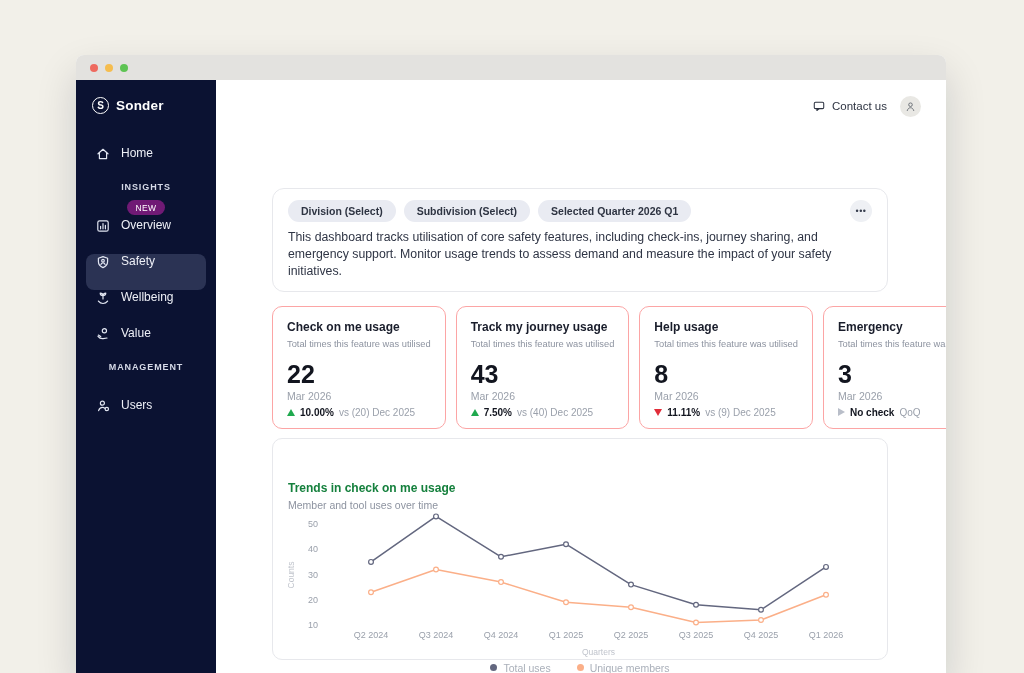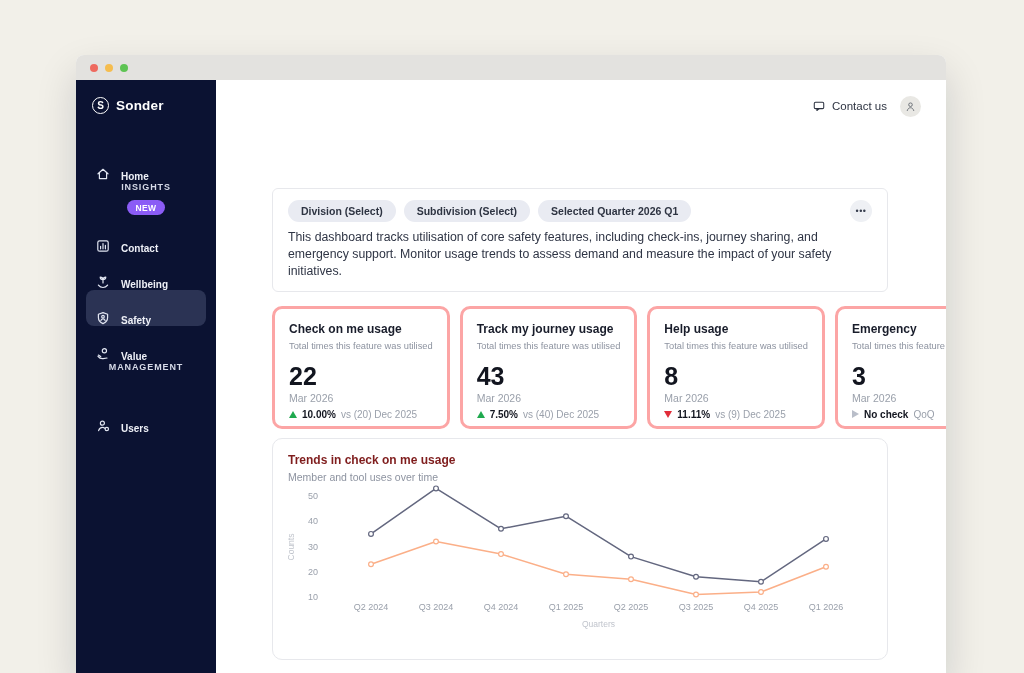--- a/index.html
+++ b/index.html
@@ -16,67 +16,67 @@
 
   .app { flex:1; display:flex; min-height:0; background:#fff; overflow:hidden; }
 
   
   .sidebar { flex:none; width:140px; background:#0b1232; color:#fff; padding:14px 10px 0; }
   .brand { display:flex; align-items:center; gap:7px; padding-left:6px; height:22px; }
   .brand-mark { width:17px; height:17px; border:1.6px solid #fff; border-radius:50%;
                 display:flex; align-items:center; justify-content:center; font-size:10px; font-weight:700; }
   .brand-name { font-size:13.5px; font-weight:700; letter-spacing:.2px; }
   nav { margin-top:30px; display:flex; flex-direction:column; }
-  .nav-row { height:36px; display:flex; align-items:flex-end; gap:10px; padding:0 9px;
-             border-radius:8px; font-size:10px; font-weight:700; color:#eef0f7; cursor:pointer; }
+  .nav-row { height:36px; display:flex; align-items:flex-start; gap:10px; padding:0 9px;
+             border-radius:8px; font-size:12px; font-weight:400; color:#eef0f7; cursor:pointer; }
   .nav-row.active { background:#2b3354; }
   .nav-section { height:36px; display:flex; align-items:center; gap:8px; padding:0 9px;
                  font-size:9px; letter-spacing:.9px; color:#d6dae8; font-weight:600;flex-direction:column; }
-  .badge-new { background:#8b5cf6; color:#fff; font-size:8.5px; font-weight:700;
+  .badge-new { background:#701a75; color:#fff; font-size:8.5px; font-weight:400;
                padding:2.5px 8px; border-radius:999px; letter-spacing:.4px; }
   .nav-icon { width:16px; height:16px; flex:none; color:#e2e6f2; }
   .nav-icon svg { width:16px; height:16px; display:block; }
 
   
   .main { flex:1; min-width:0; display:flex; flex-direction:column; background:#fff; }
   .topbar { flex:none; height:42px; display:flex; align-items:center; justify-content:flex-end;
             gap:13px; padding:10px 25px 0; }
   .contact { display:flex; align-items:center; gap:6px; font-size:11.5px; color:#2e3442; cursor:pointer; }
   .contact svg { width:14px; height:14px; display:block; color:#2e3442; }
   .avatar { width:21px; height:21px; border-radius:50%; background:#e9e8e4; display:flex;
             align-items:center; justify-content:center; cursor:pointer; }
   .avatar svg { width:13px; height:13px; display:block; }
 
   .content { padding:45px 58px 0 56px; }
   h1.page-title { font-size:19.5px; font-weight:700; color:#191d2b; letter-spacing:.1px; }
 
-  .filter-card { margin-top:21px; border:1px solid #e7e8ec; border-radius:6px; padding:11px 15px 10px; }
+  .filter-card { margin-top:21px; border:1px solid #e7e8ec; border-radius:12px; padding:11px 15px 10px; }
   .chips-row { display:flex; align-items:center; gap:8px; }
   .chip { background:#e9ebf2; border-radius:999px; padding:5px 13px; font-size:10.5px;
           font-weight:600; color:#2e3442; white-space:nowrap; cursor:pointer; }
   .more-btn { margin-left:auto; width:22px; height:22px; border-radius:50%; background:#eef0f4;
               border:none; display:flex; align-items:center; justify-content:center;
               font-size:9px; letter-spacing:.5px; color:#3a4050; cursor:pointer; }
   .filter-desc { margin-top:7px; font-size:12.3px; line-height:1.4; color:#2f3545; }
 
   .stats-row { display:flex; gap:10px; margin-top:14px; }
-  .stat-card { flex:1; border:3px solid #fca5a5; border-radius:10px; padding:13px 14px; height:123px; }
+  .stat-card { flex:1; border:1px solid #fca5a5; border-radius:10px; padding:13px 14px; height:123px; }
   .sc-title { font-size:12px; font-weight:700; color:#191d2b; }
   .sc-sub { font-size:9.3px; color:#8d93a0; margin-top:5px; white-space:nowrap; }
   .sc-value { font-size:25px; font-weight:700; color:#12151f; margin-top:11px; }
   .sc-period { font-size:10.5px; color:#9aa0ab; margin-top:1px; }
   .sc-trend { display:flex; align-items:center; gap:5px; margin-top:5px; font-size:10px; color:#9aa0ab; white-space:nowrap; }
   .sc-strong { font-weight:700; color:#12151f; }
   .tri { width:0; height:0; flex:none; }
   .tri.up   { border-left:4.5px solid transparent; border-right:4.5px solid transparent; border-bottom:7.5px solid #1fa94e; }
   .tri.down { border-left:4.5px solid transparent; border-right:4.5px solid transparent; border-top:7.5px solid #e12d39; }
   .tri.right{ border-top:4.5px solid transparent; border-bottom:4.5px solid transparent; border-left:7.5px solid #b9bec9; }
 
   .chart-card { margin-top:9px; border:1px solid #e7e8ec; border-radius:10px; padding:14px 15px 8px; height:222px; }
-  .cc-title { font-size:12px; font-weight:700; color:#7f1d1d; }
+  .cc-title { font-size:12px; font-weight:700; color:#15803d;margin-top:28px; }
   .cc-sub { font-size:10.5px; color:#8d93a0; margin-top:4px; }
   .chart-svg { width:584px; height:148px; margin-top:2px; overflow:visible; display:block; }
   .chart-svg text.tick { font-family:"Liberation Sans",sans-serif; font-size:9px; fill:#9aa0ab; }
   .chart-svg text.axis-label { font-family:"Liberation Sans",sans-serif; font-size:8.5px; fill:#c0c4cc; }
   .legend { display:flex; justify-content:center; align-items:center; gap:26px; margin-top:1px; }
   .legend-item { display:flex; align-items:center; gap:6px; font-size:10.5px; color:#aab0ba; }
   .legend-dot { width:7px; height:7px; border-radius:50%; flex:none; }
 </style>
 </head>
 <body>
@@ -110,40 +110,40 @@
             <span>INSIGHTS</span>
             <span class="badge-new">NEW</span>
           </div>
           <div class="nav-row">
             <span class="nav-icon">
               <svg viewBox="0 0 16 16" fill="none" stroke="currentColor" stroke-width="1.2" stroke-linecap="round" stroke-linejoin="round">
                   <rect x="2.8" y="2.8" width="10.4" height="10.4" rx="1.8"></rect>
                   <path d="M5.6 10.8V8.4M8 10.8V5.6M10.4 10.8V7.4"></path>
                 </svg>
             </span>
-            <span>Contact</span>
-          </div>
-          <div class="nav-row">
-            <span class="nav-icon">
-              <svg viewBox="0 0 16 16" fill="none" stroke="currentColor" stroke-width="1.2" stroke-linecap="round" stroke-linejoin="round">
-                  <path d="M8 9V5.8M8 5.8C8 4.1 6.8 3.1 5.2 3.1c0 1.8 1.2 2.7 2.8 2.7zM8 5.8c0-1.7 1.2-2.7 2.8-2.7 0 1.8-1.2 2.7-2.8 2.7z"></path>
-                  <path d="M3.4 11.1c1.2 1.6 2.8 2.4 4.6 2.4s3.4-.8 4.6-2.4"></path>
-                </svg>
-            </span>
-            <span>Wellbeing</span>
+            <span>Overview</span>
           </div>
           <div class="nav-row active">
             <span class="nav-icon">
               <svg viewBox="0 0 16 16" fill="none" stroke="currentColor" stroke-width="1.2" stroke-linecap="round" stroke-linejoin="round">
                   <path d="M8 2.6l4.6 1.6v3.2c0 3-1.9 5-4.6 6.2-2.7-1.2-4.6-3.2-4.6-6.2V4.2z"></path>
                   <circle cx="8" cy="6.7" r="1.3"></circle>
                   <path d="M5.9 10.4c.5-1 1.2-1.5 2.1-1.5s1.6.5 2.1 1.5"></path>
                 </svg>
             </span>
             <span>Safety</span>
+          </div>
+          <div class="nav-row">
+            <span class="nav-icon">
+              <svg viewBox="0 0 16 16" fill="none" stroke="currentColor" stroke-width="1.2" stroke-linecap="round" stroke-linejoin="round">
+                  <path d="M8 9V5.8M8 5.8C8 4.1 6.8 3.1 5.2 3.1c0 1.8 1.2 2.7 2.8 2.7zM8 5.8c0-1.7 1.2-2.7 2.8-2.7 0 1.8-1.2 2.7-2.8 2.7z"></path>
+                  <path d="M3.4 11.1c1.2 1.6 2.8 2.4 4.6 2.4s3.4-.8 4.6-2.4"></path>
+                </svg>
+            </span>
+            <span>Wellbeing</span>
           </div>
           <div class="nav-row">
             <span class="nav-icon">
               <svg viewBox="0 0 16 16" fill="none" stroke="currentColor" stroke-width="1.2" stroke-linecap="round" stroke-linejoin="round">
                   <circle cx="9.4" cy="4.7" r="2.1"></circle>
                   <path d="M3 10.3c1.4 1.8 3.2 2.6 5.2 2.3l3.8-.6M3.4 9.1l2.3 1.5"></path>
                 </svg>
             </span>
             <span>Value</span>
           </div>
@@ -274,19 +274,29 @@
                 <polyline points="83,79.2 148,56.5 213,69.1 278,89.3 343,94.3 408,109.5 473,107.0 538,81.7" fill="none" stroke="#fbaf88" stroke-width="1.5" stroke-linejoin="round"></polyline>
                 <circle cx="83" cy="79.2" r="2.4" fill="#ffffff" stroke="#fbaf88" stroke-width="1.2"></circle>
                 <circle cx="148" cy="56.5" r="2.4" fill="#ffffff" stroke="#fbaf88" stroke-width="1.2"></circle>
                 <circle cx="213" cy="69.1" r="2.4" fill="#ffffff" stroke="#fbaf88" stroke-width="1.2"></circle>
                 <circle cx="278" cy="89.3" r="2.4" fill="#ffffff" stroke="#fbaf88" stroke-width="1.2"></circle>
                 <circle cx="343" cy="94.3" r="2.4" fill="#ffffff" stroke="#fbaf88" stroke-width="1.2"></circle>
                 <circle cx="408" cy="109.5" r="2.4" fill="#ffffff" stroke="#fbaf88" stroke-width="1.2"></circle>
                 <circle cx="473" cy="107.0" r="2.4" fill="#ffffff" stroke="#fbaf88" stroke-width="1.2"></circle>
                 <circle cx="538" cy="81.7" r="2.4" fill="#ffffff" stroke="#fbaf88" stroke-width="1.2"></circle>
               </svg>
+            <div class="legend">
+                <span class="legend-item">
+                  <span class="legend-dot" style="background: rgb(99, 103, 127);"></span>
+                  <span>Total uses</span>
+                </span>
+                <span class="legend-item">
+                  <span class="legend-dot" style="background: rgb(251, 175, 136);"></span>
+                  <span>Unique members</span>
+                </span>
+              </div>
           </div>
         </div>
       </section>
 
     </div>
   </div>
 </div>
 
 </body></html>

